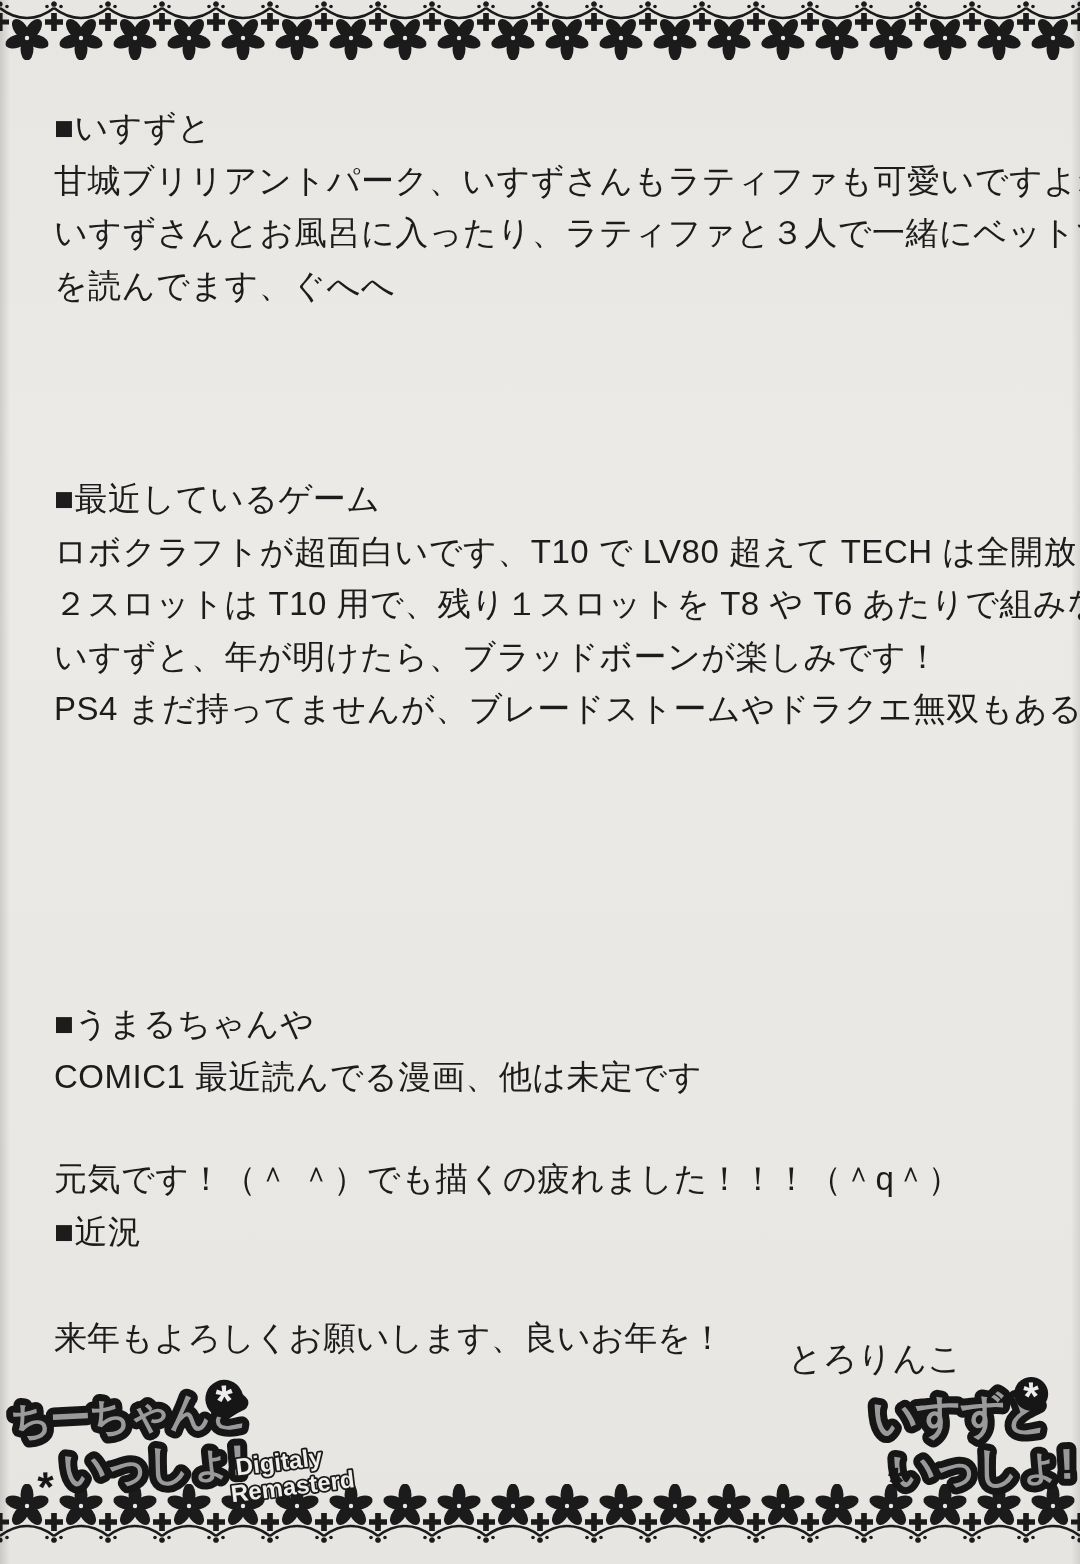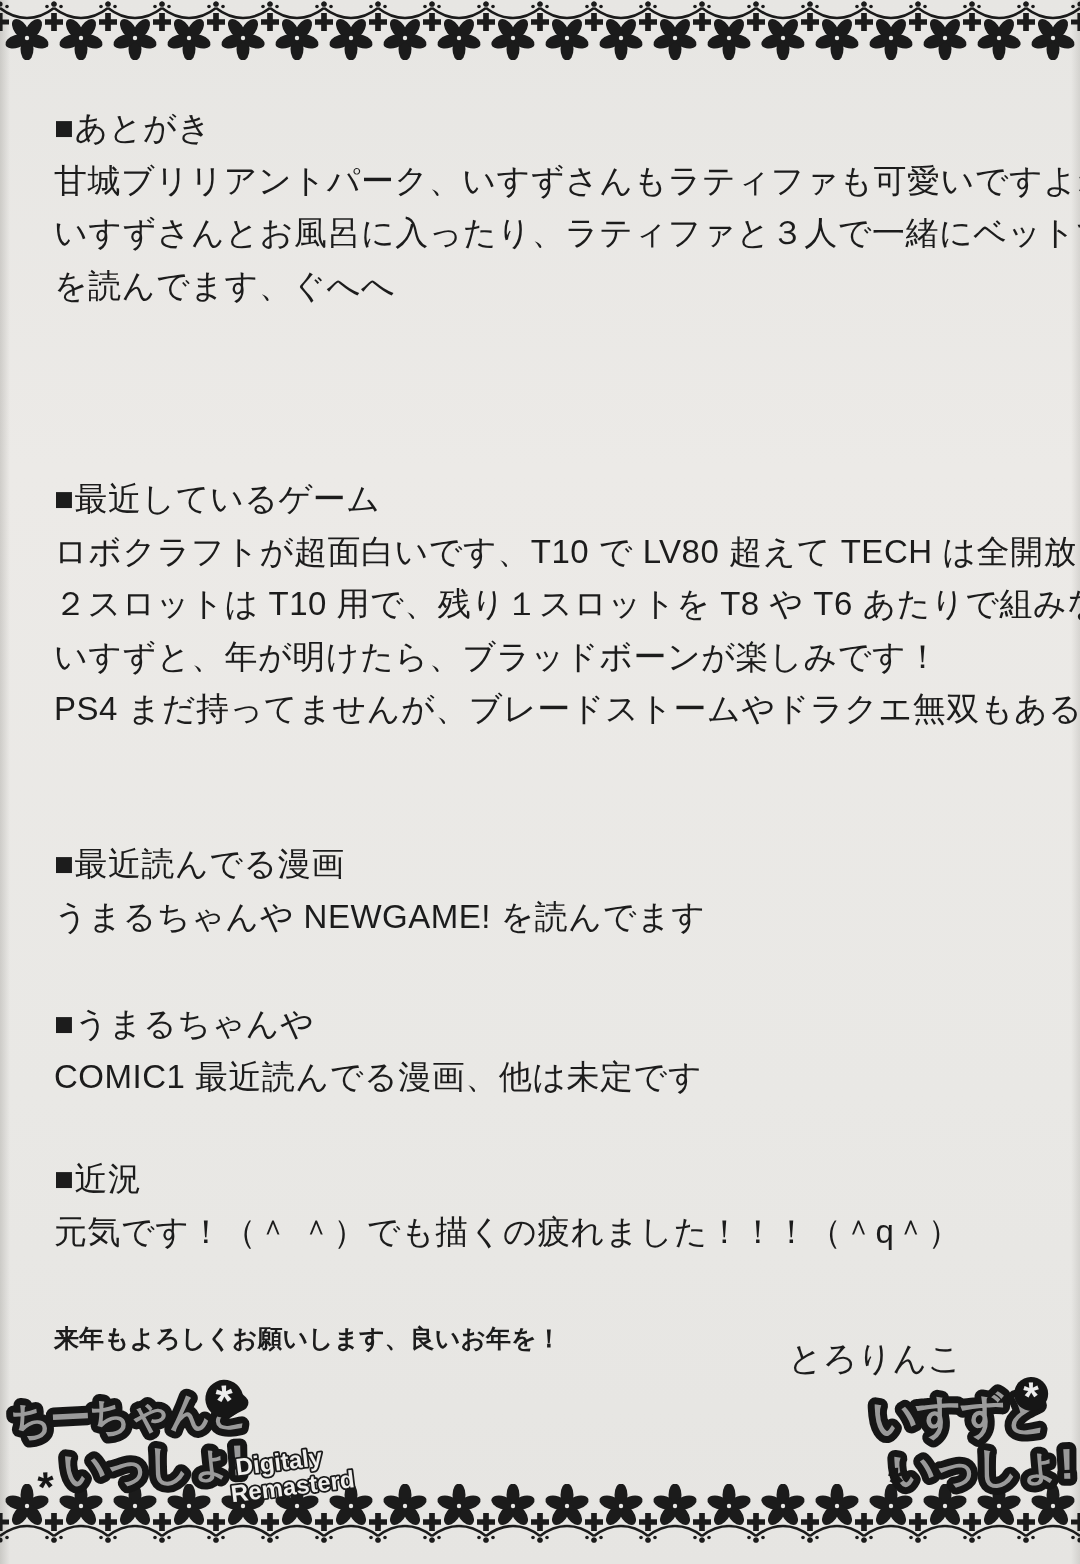--- a/index.html
+++ b/index.html
@@ -16,21 +16,21 @@
   }
   
   .lace{position:absolute;left:0;width:1080px;height:60px;z-index:1;}
   .lace-top{top:0;}
   .lace-bottom{top:1484px;}
   .lace .ink{fill:#1b1b1b;}
   .lace .wave{fill:none;stroke:#1b1b1b;stroke-width:2.6;}
   
   .sec{position:absolute;left:54px;right:38px;font-size:33px;line-height:52.5px;letter-spacing:0.5px;}
   .sec p{margin:0;white-space:nowrap;}
-  .closing{position:absolute;left:54px;top:1312px;font-size:25px;line-height:52.5px;margin:0;white-space:nowrap;font-weight:bold;}
+  .closing{position:absolute;left:54px;top:1312px;font-size:33px;line-height:52.5px;margin:0;white-space:nowrap;}
   .signature{position:absolute;right:118px;top:1336px;font-size:34px;line-height:44px;margin:0;}
   
   .logo{position:absolute;z-index:2;overflow:visible;}
   .logo-left{left:6px;top:1382px;transform:rotate(-3deg);}
   .logo-right{left:855px;top:1378px;transform:rotate(-2deg);}
   .blob{
     font-family:"Liberation Sans","DejaVu Sans",sans-serif;
     font-weight:bold;
     fill:#9a9a9a;
     stroke:#161616;
@@ -129,47 +129,43 @@
         <use href="#laceTile" xlink:href="#laceTile" x="756"></use>
         <use href="#laceTile" xlink:href="#laceTile" x="810"></use>
         <use href="#laceTile" xlink:href="#laceTile" x="864"></use>
         <use href="#laceTile" xlink:href="#laceTile" x="918"></use>
         <use href="#laceTile" xlink:href="#laceTile" x="972"></use>
         <use href="#laceTile" xlink:href="#laceTile" x="1026"></use>
       </g>
   </svg>
 
   <div class="sec" style="top:102px">
-    <p>■あとがき</p>
+    <p>■いすずと</p>
     <p>甘城ブリリアントパーク、いすずさんもラティファも可愛いですよね</p>
     <p>いすずさんとお風呂に入ったり、ラティファと３人で一緒にベットで</p>
     <p>を読んでます、ぐへへ</p>
   </div>
 
   <div class="sec" style="top:473px">
     <p>■最近しているゲーム</p>
     <p>ロボクラフトが超面白いです、T10 で LV80 超えて TECH は全開放してます</p>
     <p>２スロットは T10 用で、残り１スロットを T8 や T6 あたりで組みなおして</p>
     <p>いすずと、年が明けたら、ブラッドボーンが楽しみです！</p>
     <p>PS4 まだ持ってませんが、ブレードストームやドラクエ無双もあるので</p>
   </div>
 
-  <div class="sec" style="top:838px">
-    <p>■最近読んでる漫画</p>
-    <p>うまるちゃんや NEWGAME! を読んでます</p>
-  </div>
 
   <div class="sec" style="top:998px">
     <p>■うまるちゃんや</p>
     <p>COMIC1 最近読んでる漫画、他は未定です</p>
   </div>
 
   <div class="sec" style="top:1153px">
+    <p>元気です！（＾ ＾）でも描くの疲れました！！！（＾q＾）</p>
     <p>■近況</p>
-    <p>元気です！（＾ ＾）でも描くの疲れました！！！（＾q＾）</p>
   </div>
 
   <p class="closing">来年もよろしくお願いします、良いお年を！</p>
   <p class="signature">とろりんこ</p>
 
   <svg class="logo logo-left" width="280" height="140" xmlns="http://www.w3.org/2000/svg">
     <text class="blob l1" x="6" y="46">ちーちゃんと</text>
     <text class="blob l2" x="56" y="98">いっしょ!</text>
     <g>
       <circle cx="221" cy="21" r="19" fill="#161616"></circle>

